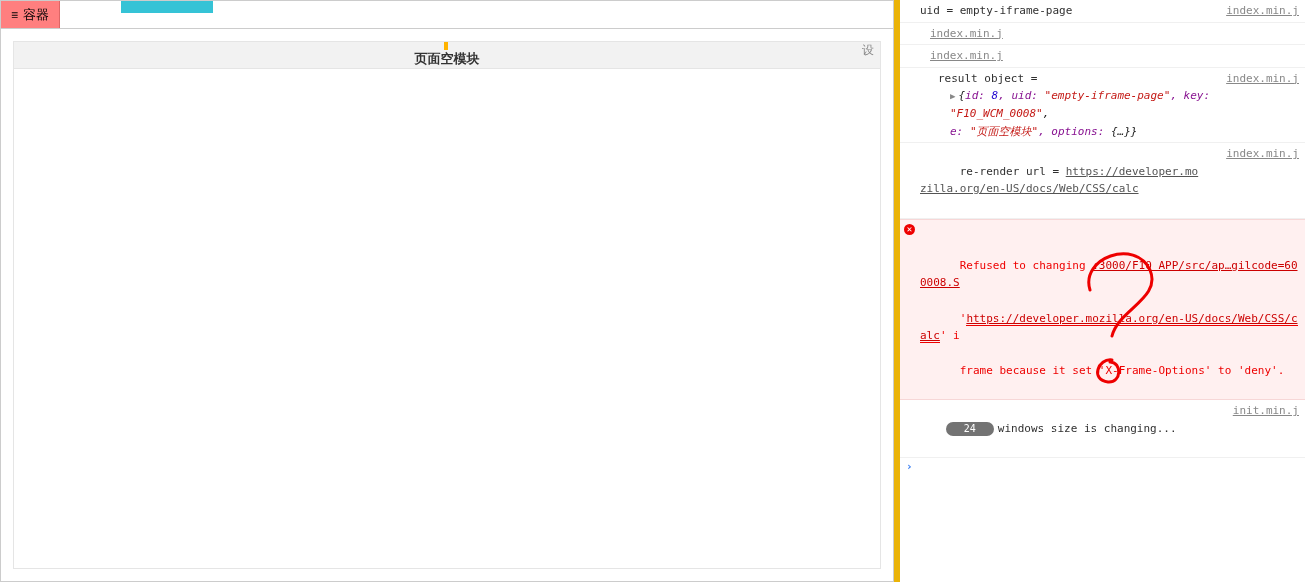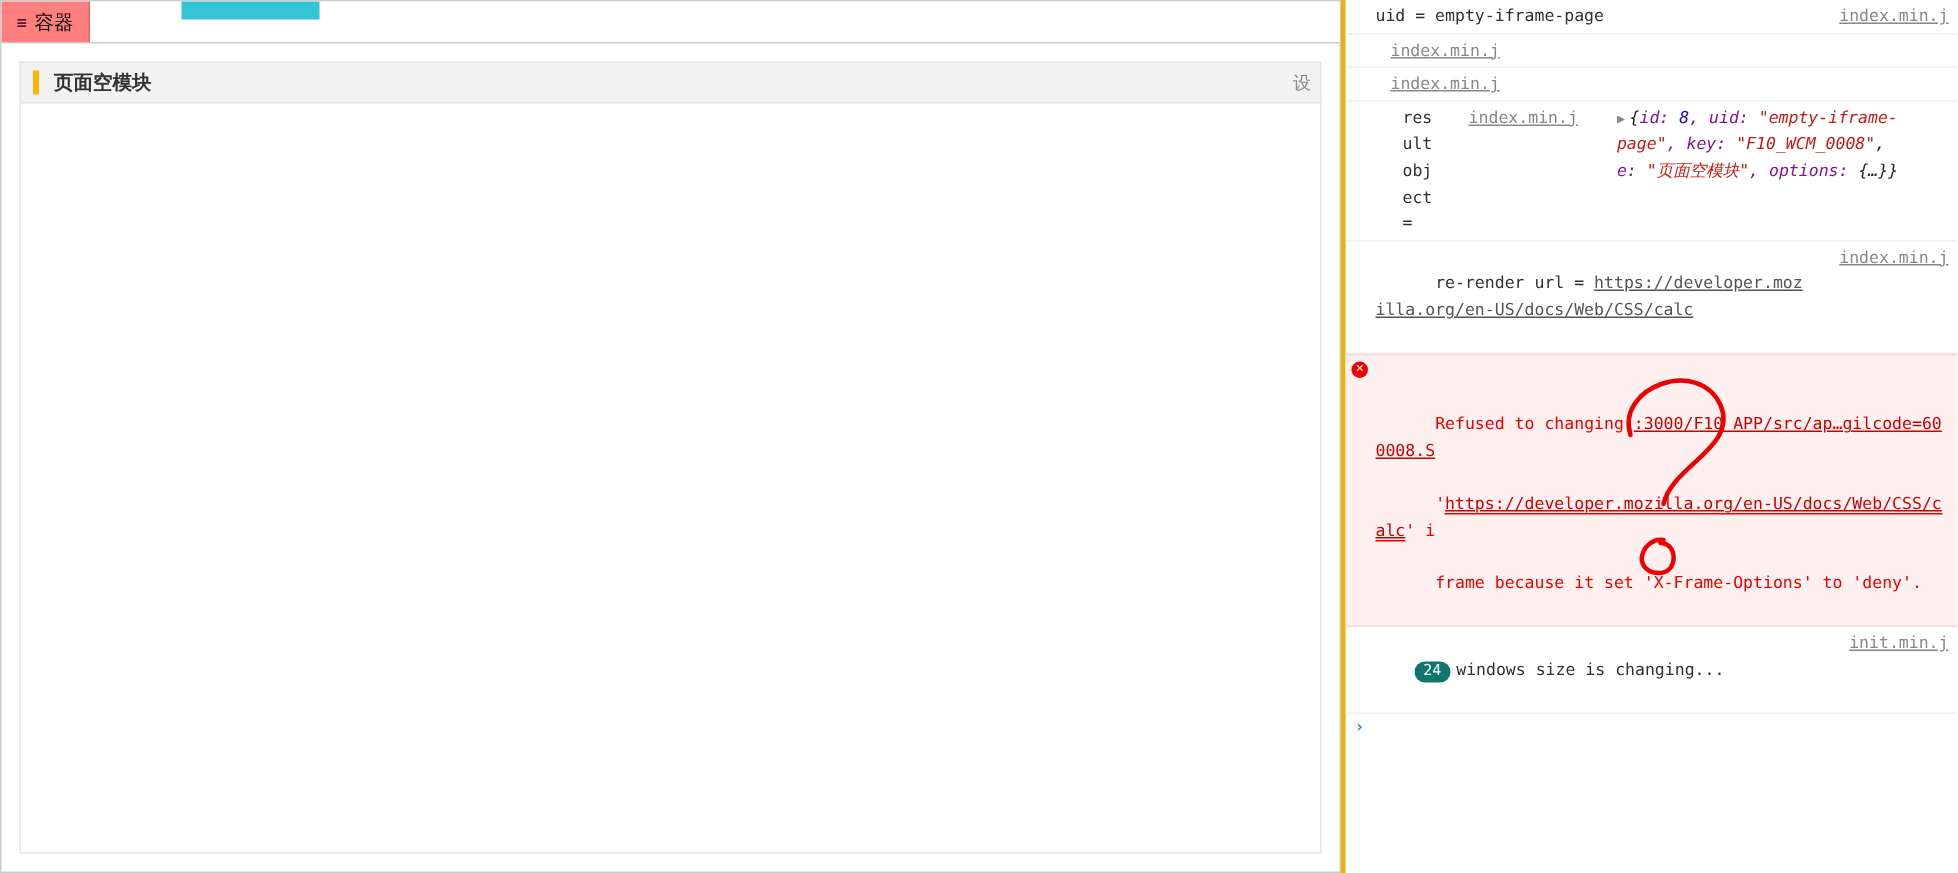--- a/index.html
+++ b/index.html
@@ -50,20 +50,21 @@
     cursor: pointer;
   }
   .module-bar {
     margin: 12px 12px 0 12px;
     background: #f2f2f2;
     height: 28px;
     display: flex;
     align-items: center;
     border: 1px solid #e5e5e5;
     position: relative;
+    flex-direction: column;
   }
   .module-accent {
     width: 4px;
     height: 16px;
     background: #ffb300;
     margin-left: 8px;
     margin-right: 10px;
   }
   .module-title {
     font-size: 13px;
@@ -84,21 +85,21 @@
     border-right: 1px solid #e5e5e5;
     border-bottom: 1px solid #e5e5e5;
     background: #fff;
   }
 
   .right-pane {
     flex: 1;
     font-family: Menlo, Consolas, monospace;
     font-size: 11px;
     position: relative;
-    border-left: 3px solid #eab308;
+    border-left: 6px solid #eab308;
     overflow: hidden;
   }
   .log-row {
     display: flex;
     padding: 2px 6px;
     border-bottom: 1px solid #f0f0f0;
     line-height: 1.6;
   }
   .log-msg {
     flex: 1;
@@ -147,24 +148,24 @@
     color: #fff;
     border-radius: 50%;
     font-size: 9px;
     text-align: center;
     line-height: 11px;
   }
   .log-error .u { text-decoration: underline; color:#c00; cursor:pointer; }
   .log-error .u2 { border-bottom: 1.5px solid #e00; }
   .log-counter {
     display: inline-block;
-    background: #0f766e;
+    background: #737373;
     color: #fff;
     border-radius: 8px;
-    padding: 0 6px;
+    padding: 0 18px;
     font-size: 10px;
     line-height: 14px;
     margin-right: 4px;
   }
   .log-row.counter-row .log-msg { padding-left: 0; }
   .console-prompt {
     color: #367cf1;
     padding: 2px 6px;
     font-weight: bold;
     cursor: text;
@@ -205,21 +206,21 @@
   </div>
 
   <div class="log-row">
     <div class="log-src">index.min.j</div>
   </div>
 
   <div class="log-row">
     <div class="log-src">index.min.j</div>
   </div>
 
-  <div class="log-row" style="flex-direction:row;padding-left:24px;">
+  <div class="log-row" style="flex-direction:column;padding-left:24px;">
     <div style="display:flex;">
       <div class="log-msg log-black">result object = </div>
       <div class="log-src">index.min.j</div>
     </div>
     <div class="log-obj">
       <span class="expand-tri">▶</span><span class="o">{</span><span class="k">id: </span><span class="n">8</span><span class="k">, uid: </span><span class="s">"empty-iframe-page"</span><span class="k">, key: </span><span class="s">"F10_WCM_0008"</span><span class="o">, </span><br><span class="k">e: </span><span class="s">"页面空模块"</span><span class="k">, options: </span><span class="o">{…}</span><span class="o">}</span>
     </div>
   </div>
 
   <div class="log-row">

